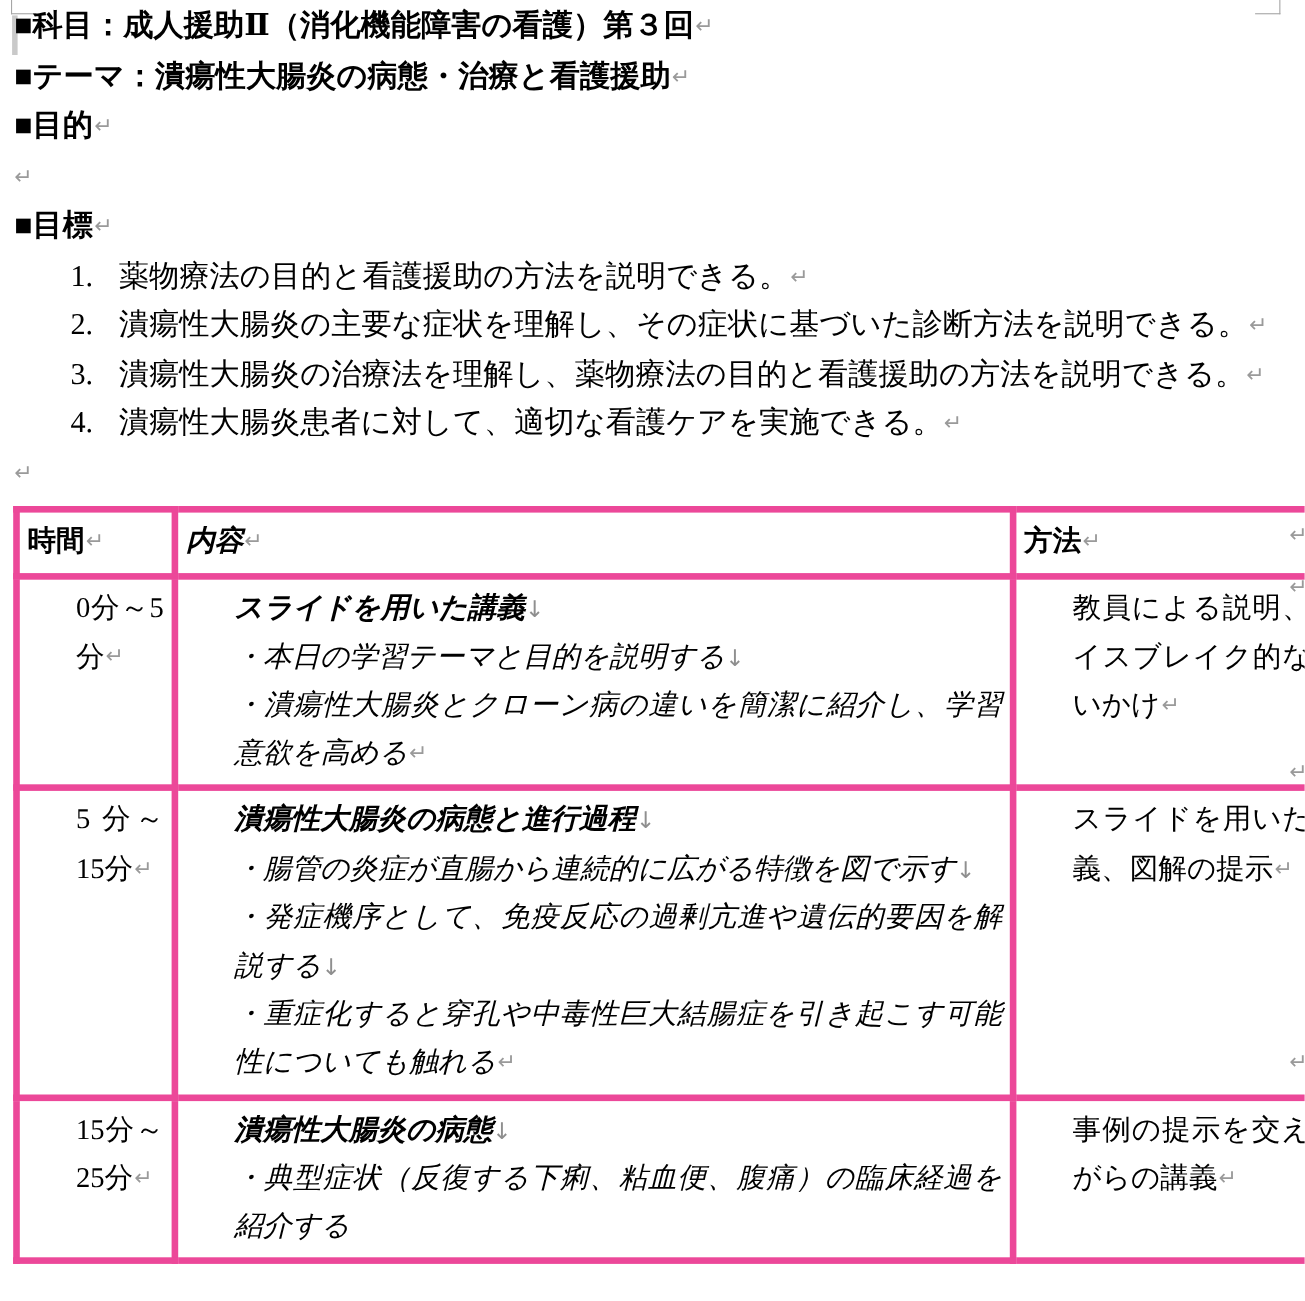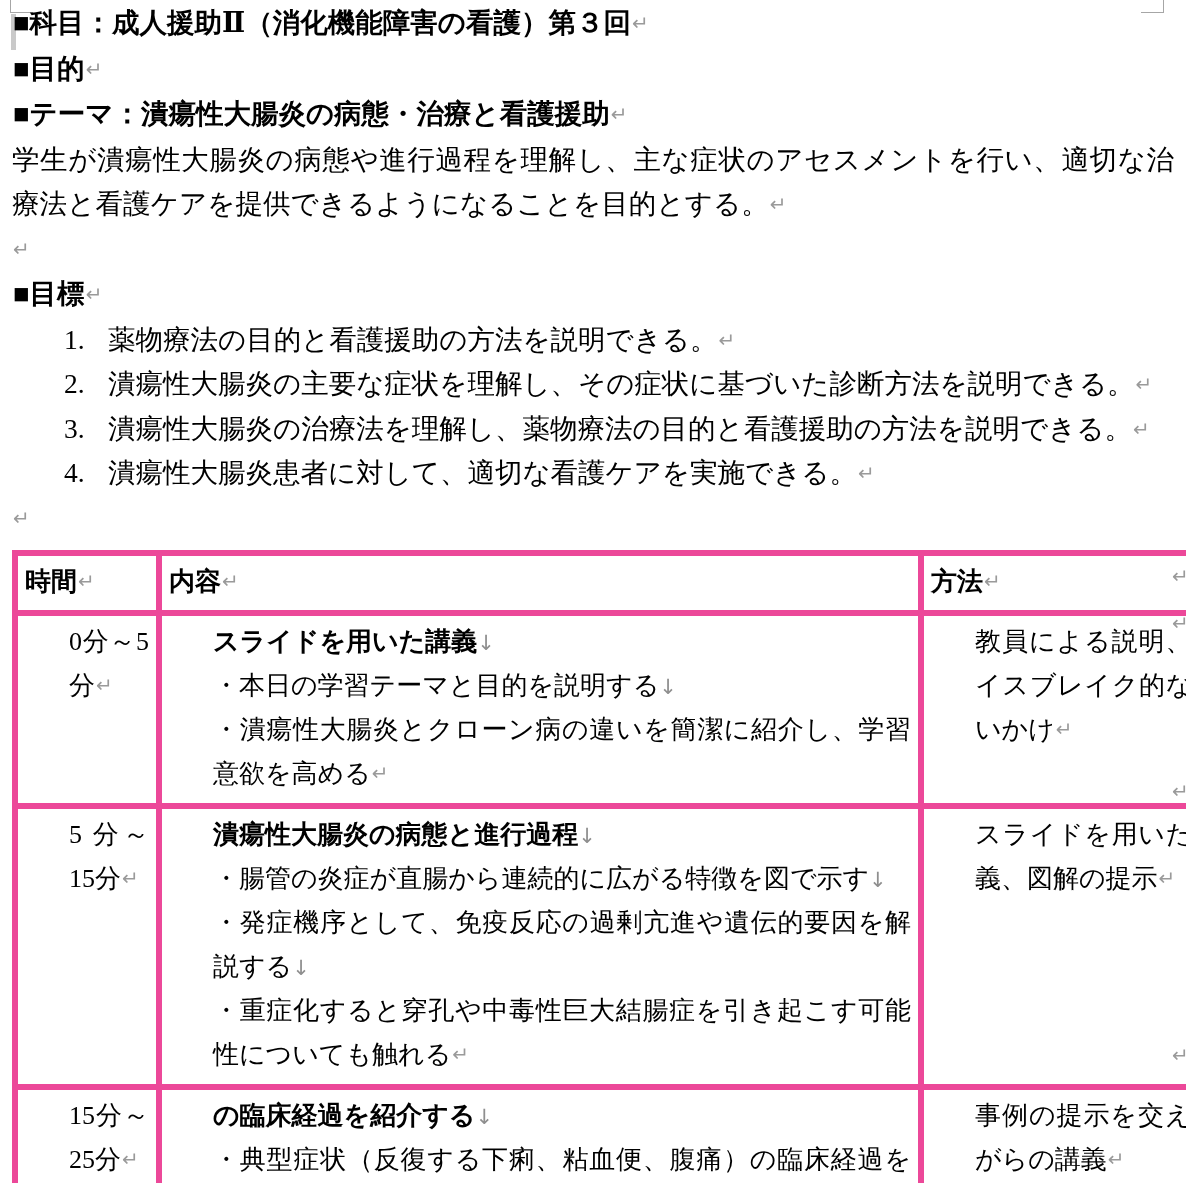--- a/index.html
+++ b/index.html
@@ -110,21 +110,21 @@
     table-layout: fixed;
   }
   table.lesson td {
     border: 6px solid #ec4899;
     vertical-align: top;
     padding: 4px 7px 6px 7px;
     font-size: 26px;
     line-height: 1.70;
   }
   td.c-time   { width: 124px; }
-  td.c-content{ width: 742px; }
+  td.c-content{ width: 742px; font-style: italic; }
   td.c-method { width: 288px; }
 
   td.c-time .cell-inner,
   td.c-method .cell-inner {
     text-align: justify;
     text-justify: inter-ideograph;
   }
   td.c-content .cell-inner {
     text-align: justify;
     text-justify: inter-ideograph;
@@ -147,25 +147,24 @@
 <body>
 
 <div class="margin-mark tl"></div>
 <div class="margin-mark tr"></div>
 <div class="change-bar"></div>
 
 <div class="doc">
 
   <p class="heading"><span>■科目：成人援助Ⅱ（消化機能障害の看護）第３回</span><span class="pilcrow">↵</span></p>
 
+  <p class="heading"><span>■テーマ：潰瘍性大腸炎の病態・治療と看護援助</span><span class="pilcrow">↵</span></p>
+
   <p class="heading"><span>■目的</span><span class="pilcrow">↵</span></p>
 
-  <p class="heading"><span>■テーマ：潰瘍性大腸炎の病態・治療と看護援助</span><span class="pilcrow">↵</span></p>
-
-  <p class="para body"><span>学生が潰瘍性大腸炎の病態や進行過程を理解し、主な症状のアセスメントを行い、適切な治療法と看護ケアを提供できるようになることを目的とする。</span><span class="pilcrow">↵</span></p>
 
   <p class="para"><span class="pilcrow">↵</span></p>
 
   <p class="heading"><span>■目標</span><span class="pilcrow">↵</span></p>
 
   <ol class="goals">
     <li><span class="num">1.</span><span class="gtext">薬物療法の目的と看護援助の方法を説明できる。</span><span class="pilcrow">↵</span></li>
     <li><span class="num">2.</span><span class="gtext">潰瘍性大腸炎の主要な症状を理解し、その症状に基づいた診断方法を説明できる。</span><span class="pilcrow">↵</span></li>
     <li><span class="num">3.</span><span class="gtext">潰瘍性大腸炎の治療法を理解し、薬物療法の目的と看護援助の方法を説明できる。</span><span class="pilcrow">↵</span></li>
     <li><span class="num">4.</span><span class="gtext">潰瘍性大腸炎患者に対して、適切な看護ケアを実施できる。</span><span class="pilcrow">↵</span></li>
@@ -225,21 +224,21 @@
         </tr>
 
         <tr>
           <td class="c-time">
             <div class="cell-inner">
                 <span class="cell-line"><span>15分～25分</span><span class="pilcrow">↵</span></span>
               </div>
           </td>
           <td class="c-content">
             <div class="cell-inner">
-              <span class="cell-line bold"><span>の臨床経過を紹介する</span><span class="brmark">↓</span></span>
+              <span class="cell-line bold"><span>潰瘍性大腸炎の病態</span><span class="brmark">↓</span></span>
               <span class="cell-line"><span>・典型症状（反復する下痢、粘血便、腹痛）の臨床経過を紹介する</span></span>
             </div>
           </td>
           <td class="c-method">
             <div class="cell-inner">
                 <span class="cell-line"><span>事例の提示を交えながらの講義</span><span class="pilcrow">↵</span></span>
               </div>
           </td>
         </tr>
       </tbody>

